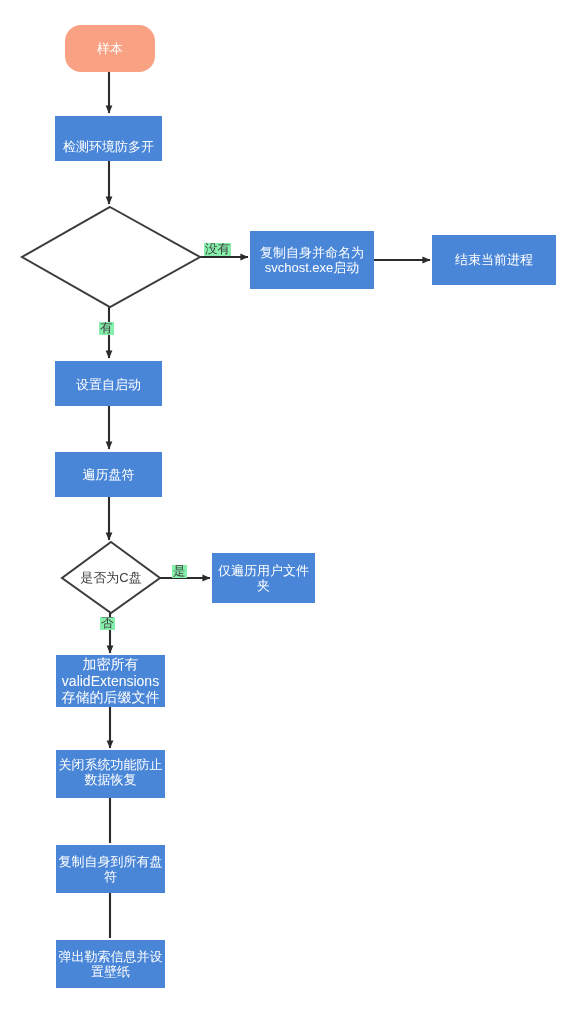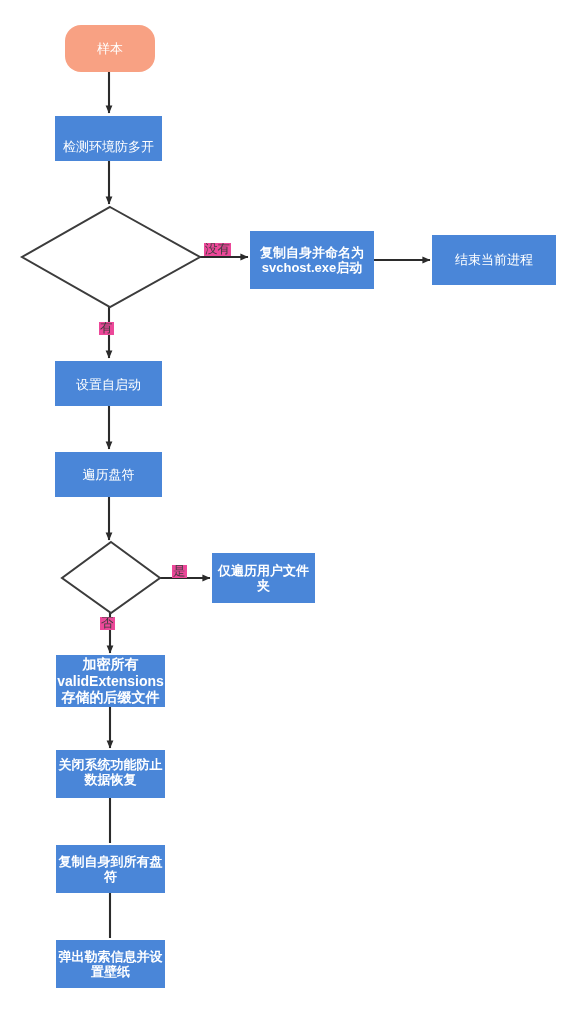--- a/index.html
+++ b/index.html
@@ -32,40 +32,40 @@
     align-items: center;
     justify-content: center;
     text-align: center;
     color: #ffffff;
     font-size: 13px;
     line-height: 1.18;
     box-sizing: border-box;
     pointer-events: none;
     white-space: pre-line;
   }
-  .node-text.bold { font-weight: bold; }
+  .node-text.bold { font-weight: normal; }
   .decision-text {
     position: absolute;
     display: flex;
     align-items: center;
     justify-content: center;
     text-align: center;
     color: #404040;
     font-size: 13px;
     line-height: 1.2;
     box-sizing: border-box;
     pointer-events: none;
     white-space: pre-line;
   }
   .edge-label {
     position: absolute;
     color: #3c3c3c;
     font-size: 12.5px;
     line-height: 1;
-    background: #ec4899;
+    background: #86efac;
     padding: 0 1px;
     pointer-events: none;
     white-space: nowrap;
   }
 </style>
 </head>
 <body>
 
 <div id="flowchart-root">
 
@@ -135,20 +135,21 @@
 
 
   <div class="node-text bold" style="left:252px; top:231px; width:120px; height:58px;">复制自身并命名为svchost.exe启动</div>
 
   <div class="node-text" style="left:434px; top:235px; width:120px; height:50px;text-align:right;">结束当前进程</div>
 
   <div class="node-text" style="left:57px; top:361px; width:103px; height:48px;">设置自启动</div>
 
   <div class="node-text" style="left:57px; top:452px; width:103px; height:45px;">遍历盘符</div>
 
+  <div class="decision-text" style="left:63px; top:563px; width:96px; height:30px;">是否为C盘</div>
 
   <div class="node-text bold" style="left:214px; top:553px; width:99px; height:50px;">仅遍历用户文件夹</div>
 
   <div class="node-text bold" style="left:56px; top:655px; width:109px; height:52px; font-size:14px;">加密所有
 validExtensions
 存储的后缀文件</div>
 
   <div class="node-text bold" style="left:58px; top:750px; width:105px; height:44px;">关闭系统功能防止数据恢复</div>
 
   <div class="node-text bold" style="left:58px; top:845px; width:105px; height:48px;">复制自身到所有盘符</div>

